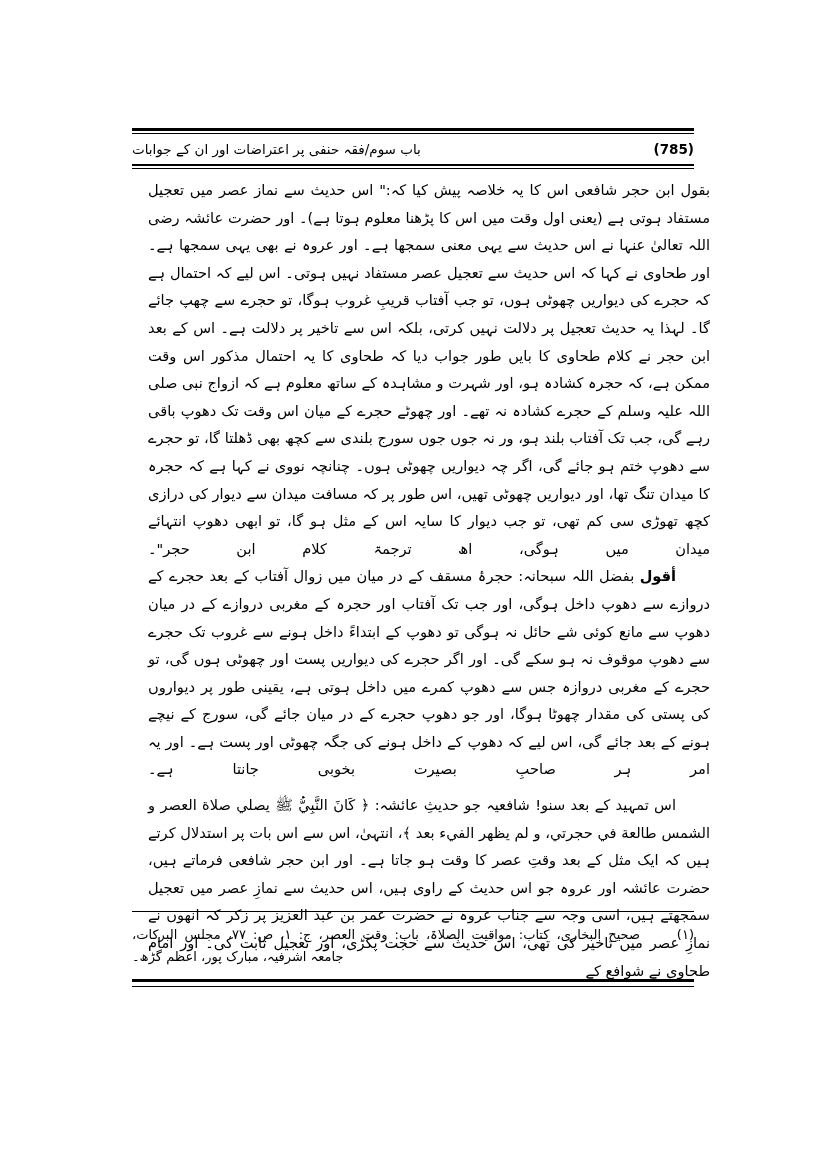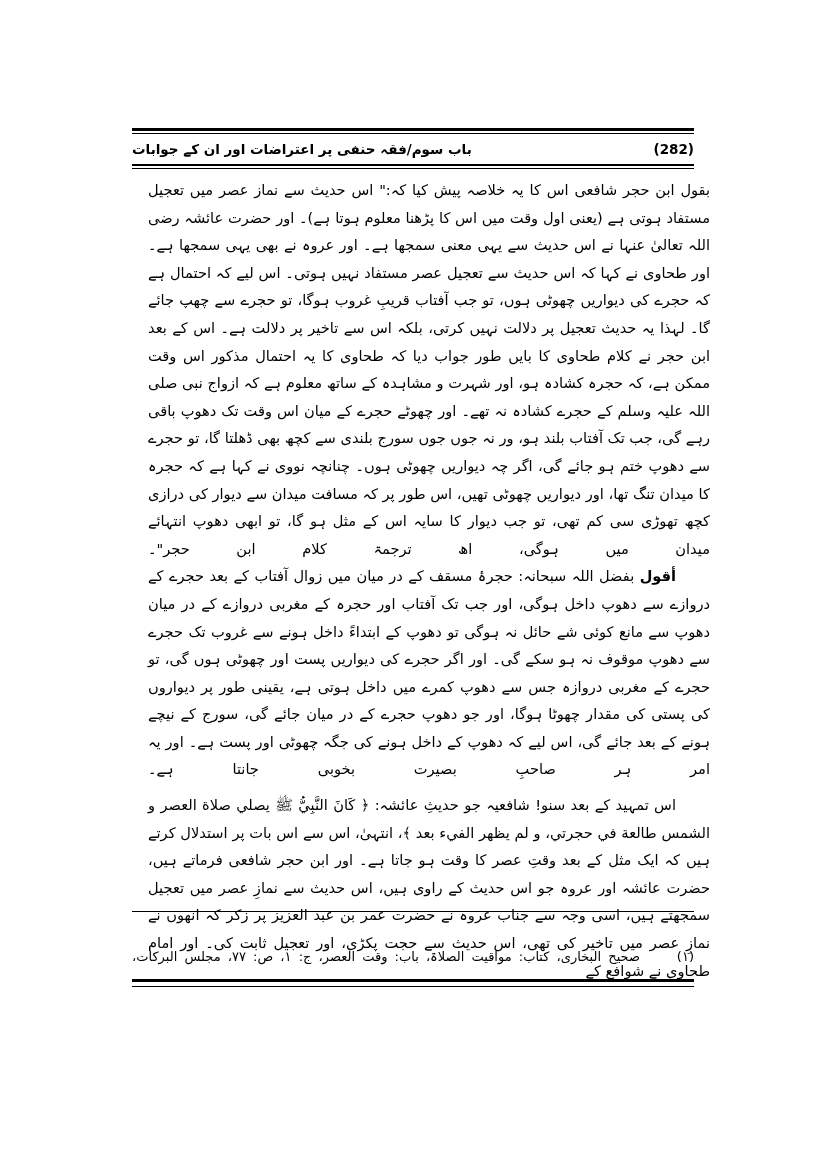--- a/index.html
+++ b/index.html
@@ -54,21 +54,21 @@
     width: 100%;
     height: 28px;
     display: flex;
     flex-direction: row;
     align-items: center;
     justify-content: space-between;
     direction: rtl;
   }
   .header-title {
     font-size: 13.5px;
-    font-weight: bold;
+    font-weight: normal;
     line-height: 1.4;
     white-space: nowrap;
     padding-right: 160px;
   }
   .header-page {
     font-size: 13.5px;
     font-weight: bold;
     white-space: nowrap;
     padding-left: 4px;
   }
@@ -166,21 +166,21 @@
 </head>
 <body>
 
 <div class="page">
   <div class="content-frame">
 
     <div class="rule-top"></div>
     <div class="rule-top2"></div>
 
     <div class="header-row">
-      <span class="header-page">(282)</span>
+      <span class="header-page">(785)</span>
       <span class="header-title">باب سوم/فقہ حنفی پر اعتراضات اور ان کے جوابات</span>
     </div>
 
     <div class="rule-under-header"></div>
     <div class="rule-under-header2"></div>
 
     <div class="body-text">
 
       <p class="para">
         <span>بقول ابن حجر شافعی اس کا یہ خلاصہ پیش کیا کہ:" اس حدیث سے نماز عصر میں تعجیل مستفاد ہوتی ہے (یعنی اول وقت میں اس کا پڑھنا معلوم ہوتا ہے)۔ اور حضرت عائشہ رضی اللہ تعالیٰ عنہا نے اس حدیث سے یہی معنی سمجھا ہے۔ اور عروہ نے بھی یہی سمجھا ہے۔ اور طحاوی نے کہا کہ اس حدیث سے تعجیل عصر مستفاد نہیں ہوتی۔ اس لیے کہ احتمال ہے کہ حجرے کی دیواریں چھوٹی ہوں، تو جب آفتاب قریبِ غروب ہوگا، تو حجرے سے چھپ جائے گا۔ لہذا یہ حدیث تعجیل پر دلالت نہیں کرتی، بلکہ اس سے تاخیر پر دلالت ہے۔ اس کے بعد ابن حجر نے کلام طحاوی کا بایں طور جواب دیا کہ طحاوی کا یہ احتمال مذکور اس وقت ممکن ہے، کہ حجرہ کشادہ ہو، اور شہرت و مشاہدہ کے ساتھ معلوم ہے کہ ازواج نبی صلی اللہ علیہ وسلم کے حجرے کشادہ نہ تھے۔ اور چھوٹے حجرے کے میان اس وقت تک دھوپ باقی رہے گی، جب تک آفتاب بلند ہو، ور نہ جوں جوں سورج بلندی سے کچھ بھی ڈھلتا گا، تو حجرے سے دھوپ ختم ہو جائے گی، اگر چہ دیواریں چھوٹی ہوں۔ چنانچہ نووی نے کہا ہے کہ حجرہ کا میدان تنگ تھا، اور دیواریں چھوٹی تھیں، اس طور پر کہ مسافت میدان سے دیوار کی درازی کچھ تھوڑی سی کم تھی، تو جب دیوار کا سایہ اس کے مثل ہو گا، تو ابھی دھوپ انتہائے میدان میں ہوگی، اھ ترجمۃ کلام ابن حجر"۔</span>
@@ -193,19 +193,20 @@
       <p class="para last-right">
         <span class="indent"></span><span>اس تمہید کے بعد سنو! شافعیہ جو حدیثِ عائشہ: ﴿ كَانَ النَّبِيُّ ﷺ يصلي صلاة العصر و الشمس طالعة في حجرتي، و لم يظهر الفيء بعد ﴾، انتہیٰ، اس سے اس بات پر استدلال کرتے ہیں کہ ایک مثل کے بعد وقتِ عصر کا وقت ہو جاتا ہے۔ اور ابن حجر شافعی فرماتے ہیں، حضرت عائشہ اور عروہ جو اس حدیث کے راوی ہیں، اس حدیث سے نمازِ عصر میں تعجیل سمجھتے ہیں، اسی وجہ سے جناب عروہ نے حضرت عمر بن عبد العزیز پر زکر کہ انھوں نے نمازِ عصر میں تاخیر کی تھی، اس حدیث سے حجت پکڑی، اور تعجیل ثابت کی۔ اور امام طحاوی نے شوافع کے</span>
       </p>
 
     </div>
 
     <div class="footnote-rule"></div>
 
     <div class="footnote">
       <span class="fn-num">(۱)</span><span>صحیح البخاری، کتاب: مواقیت الصلاۃ، باب: وقت العصر، ج: ۱، ص: ۷۷، مجلس  البرکات،</span>
+      <span class="fn-line2">جامعہ اشرفیہ، مبارک پور، اعظم گڑھ۔</span>
     </div>
 
     <div class="rule-bottom"></div>
     <div class="rule-bottom2"></div>
 
   </div>
 </div>
 
 </body></html>

